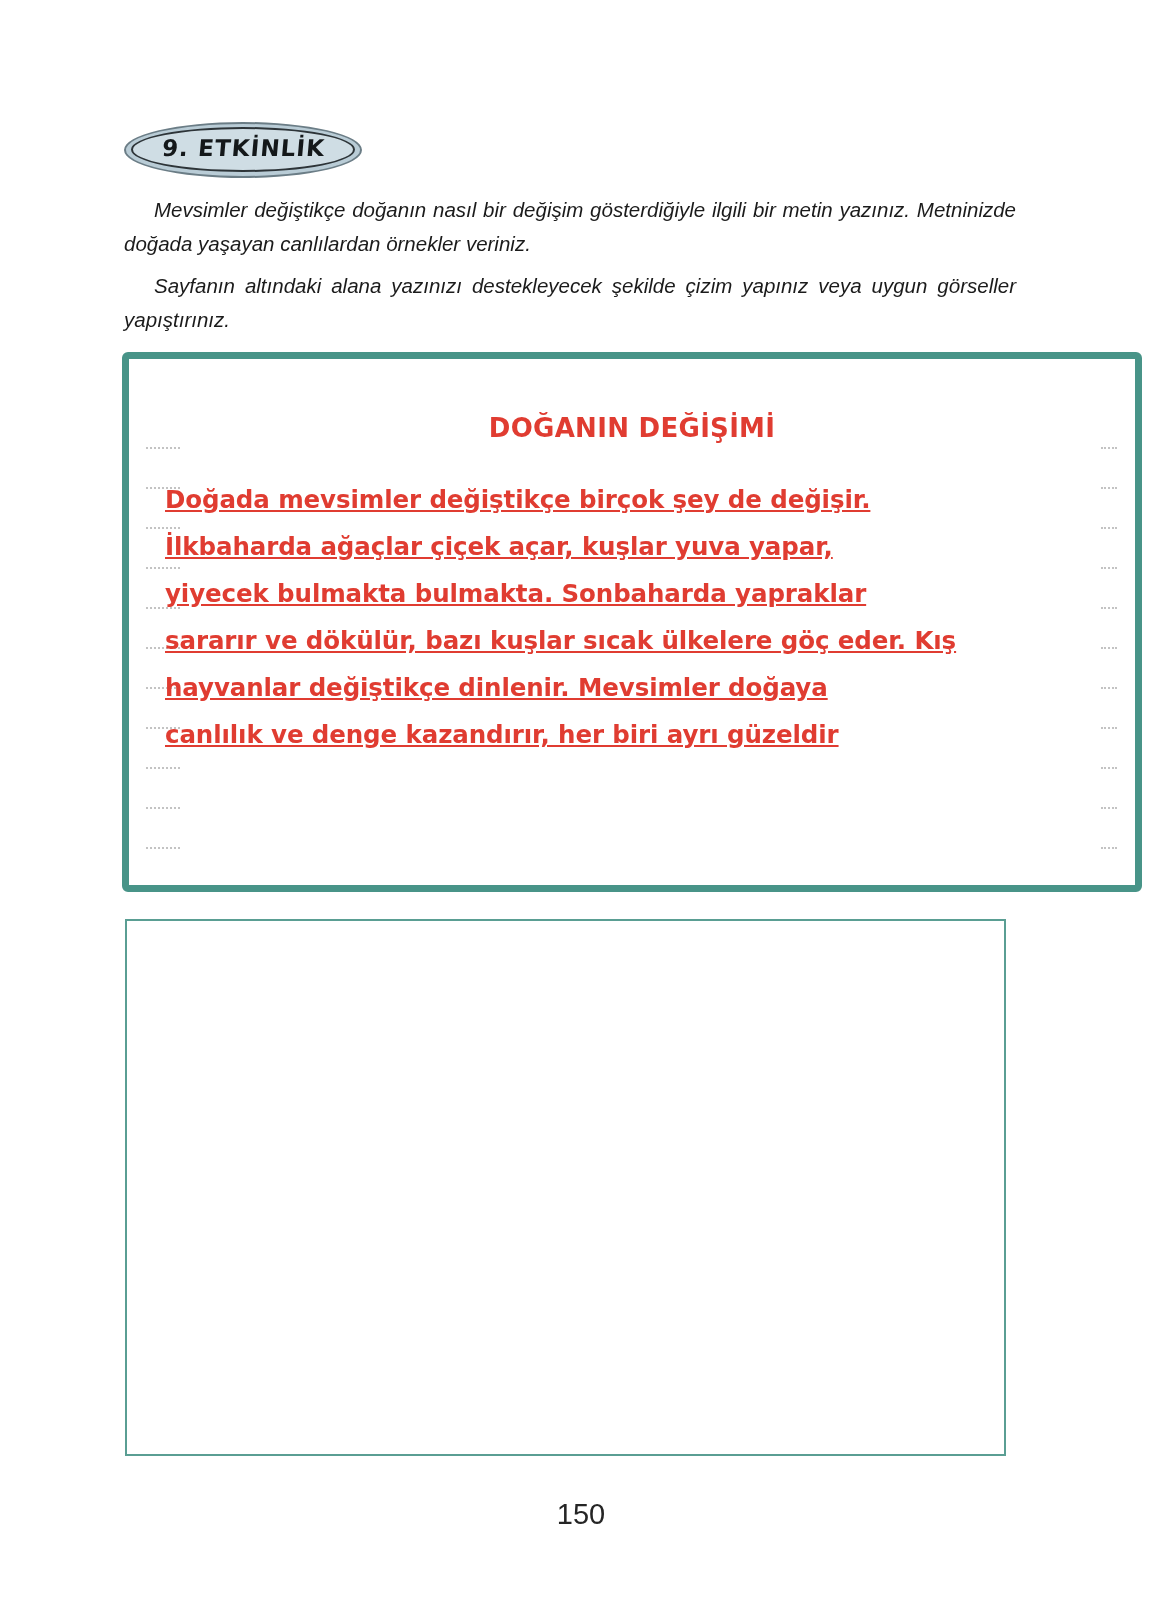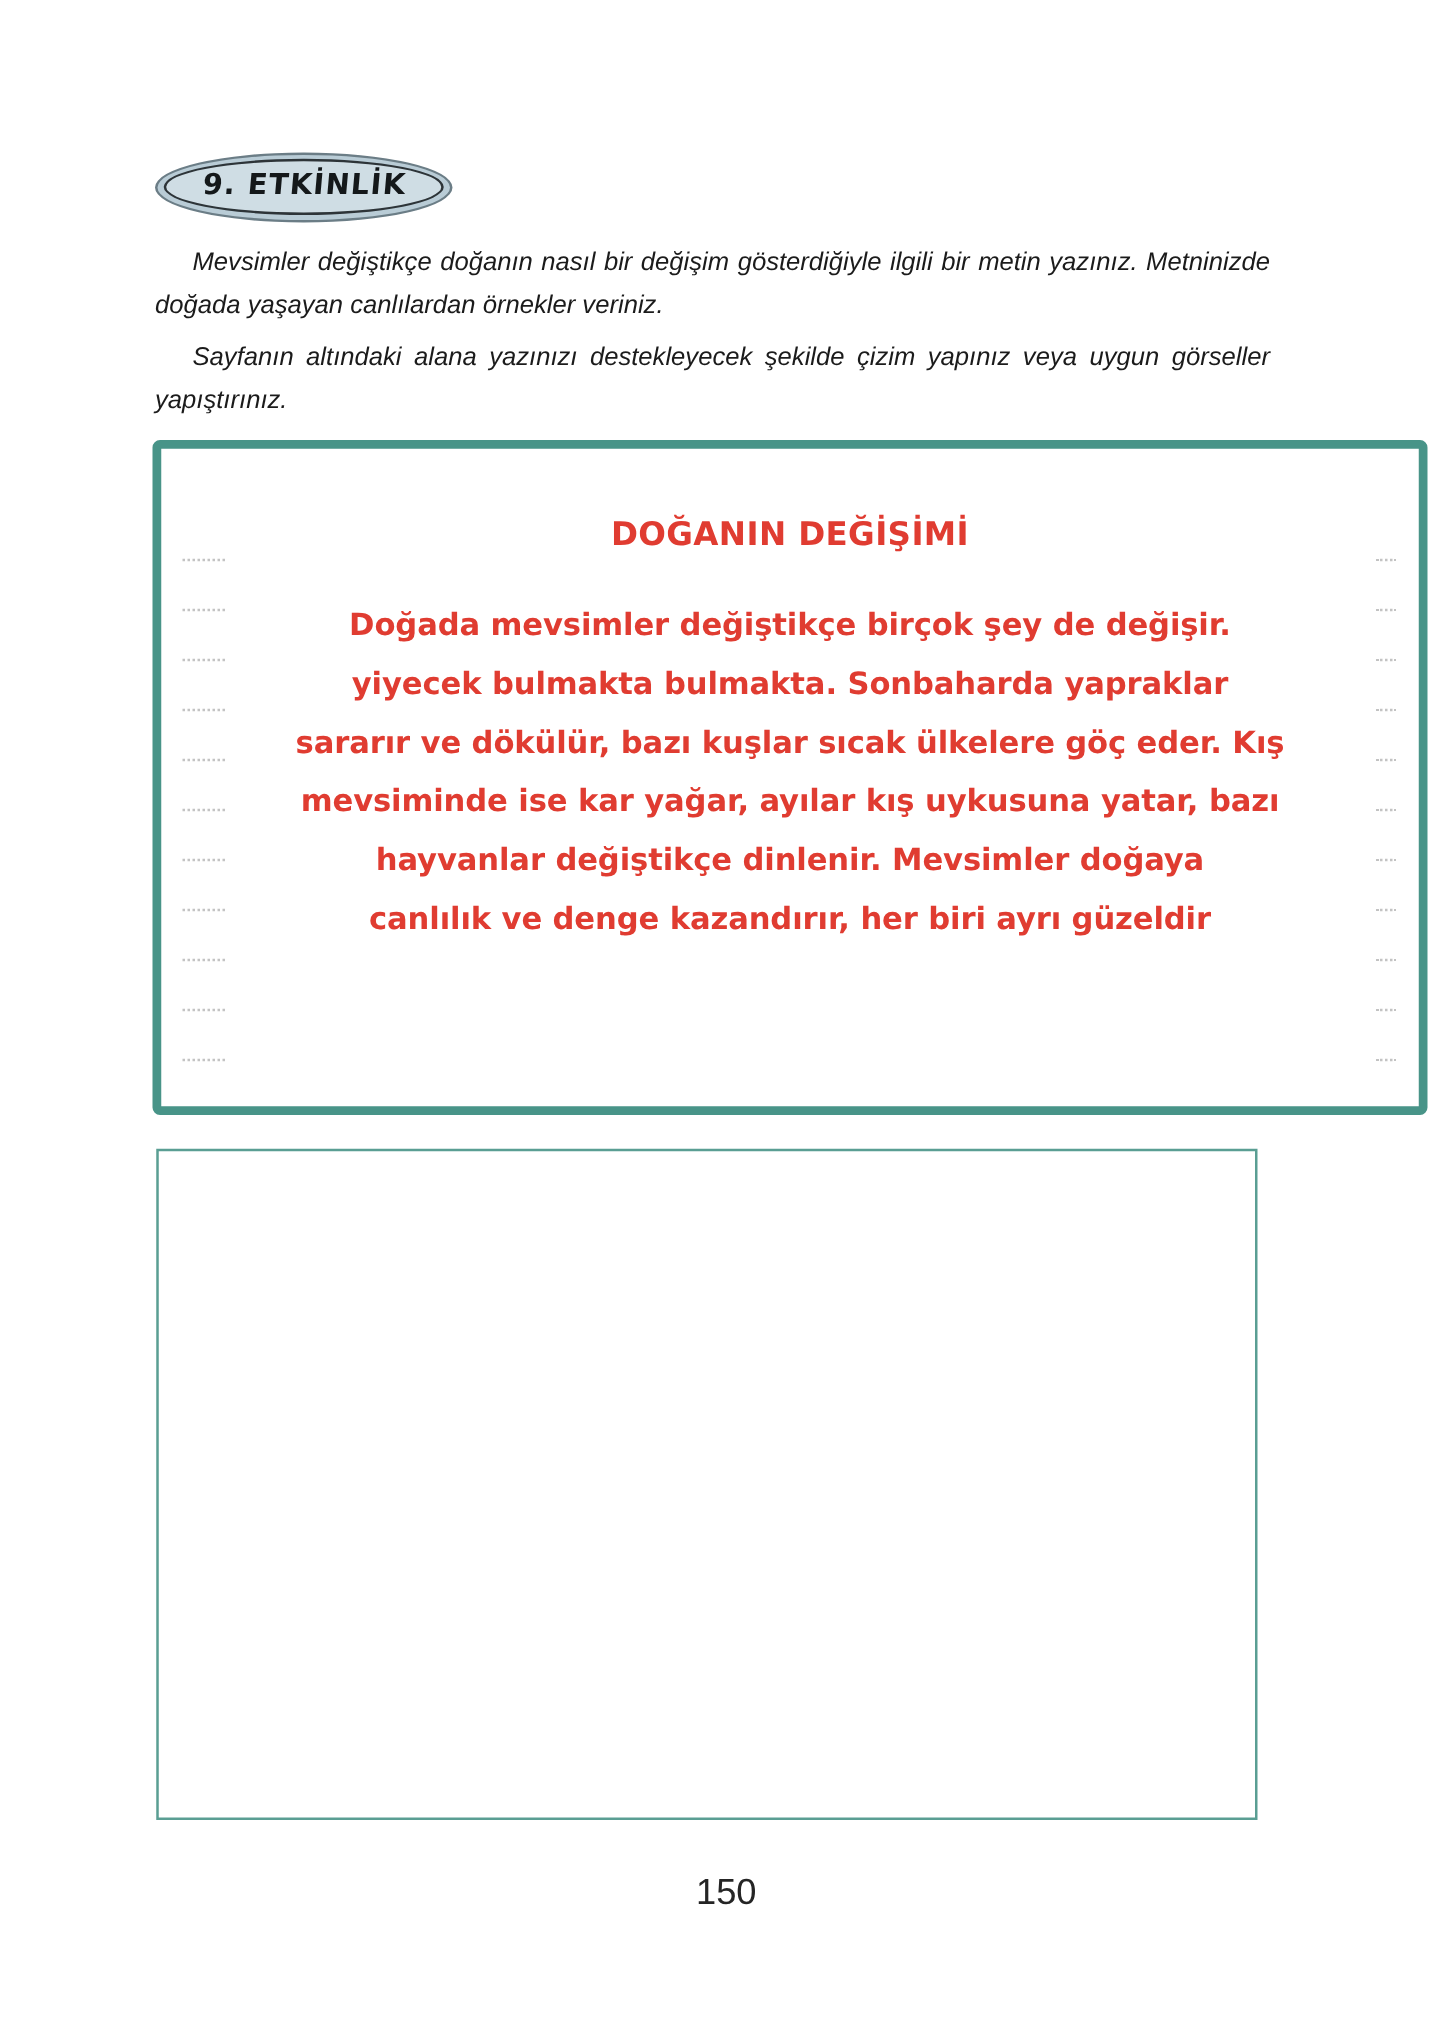--- a/index.html
+++ b/index.html
@@ -127,27 +127,27 @@
     font-weight: 700;
     font-size: 26px;
     letter-spacing: .3px;
     color: #e03c31;
     margin-top: 54px;
   }
   .answer-body {
     position: relative;
     z-index: 2;
     margin: 33px 36px 0 36px;
-    text-align: center;
     font-family: "DejaVu Sans", sans-serif;
     font-weight: 700;
     font-size: 24.5px;
     line-height: 47px;
     color: #e03c31;
     letter-spacing: -0.1px;
+    text-decoration: underline;
   }
 
   
   .draw-box {
     position: absolute;
     left: 125px;
     top: 919px;
     width: 881px;
     height: 537px;
     border: 2px solid #5a9e93;
@@ -209,23 +209,23 @@
         <div class="stub"></div>
         <div class="stub"></div>
         <div class="stub"></div>
         <div class="stub"></div>
       </div>
 
     <div class="answer-title">DOĞANIN DEĞİŞİMİ</div>
 
     <div class="answer-body">
         <div class="answer-line">Doğada mevsimler değiştikçe birçok şey de değişir.</div>
+        <div class="answer-line">İlkbaharda ağaçlar çiçek açar, kuşlar yuva yapar,</div>
         <div class="answer-line">yiyecek bulmakta bulmakta. Sonbaharda yapraklar</div>
         <div class="answer-line">sararır ve dökülür, bazı kuşlar sıcak ülkelere göç eder. Kış</div>
-        <div class="answer-line">mevsiminde ise kar yağar, ayılar kış uykusuna yatar, bazı</div>
         <div class="answer-line">hayvanlar değiştikçe dinlenir. Mevsimler doğaya</div>
         <div class="answer-line">canlılık ve denge kazandırır, her biri ayrı güzeldir</div>
       </div>
   </div>
 
   <div class="draw-box"></div>
 
   <div class="page-number">150</div>
 
 </div>

